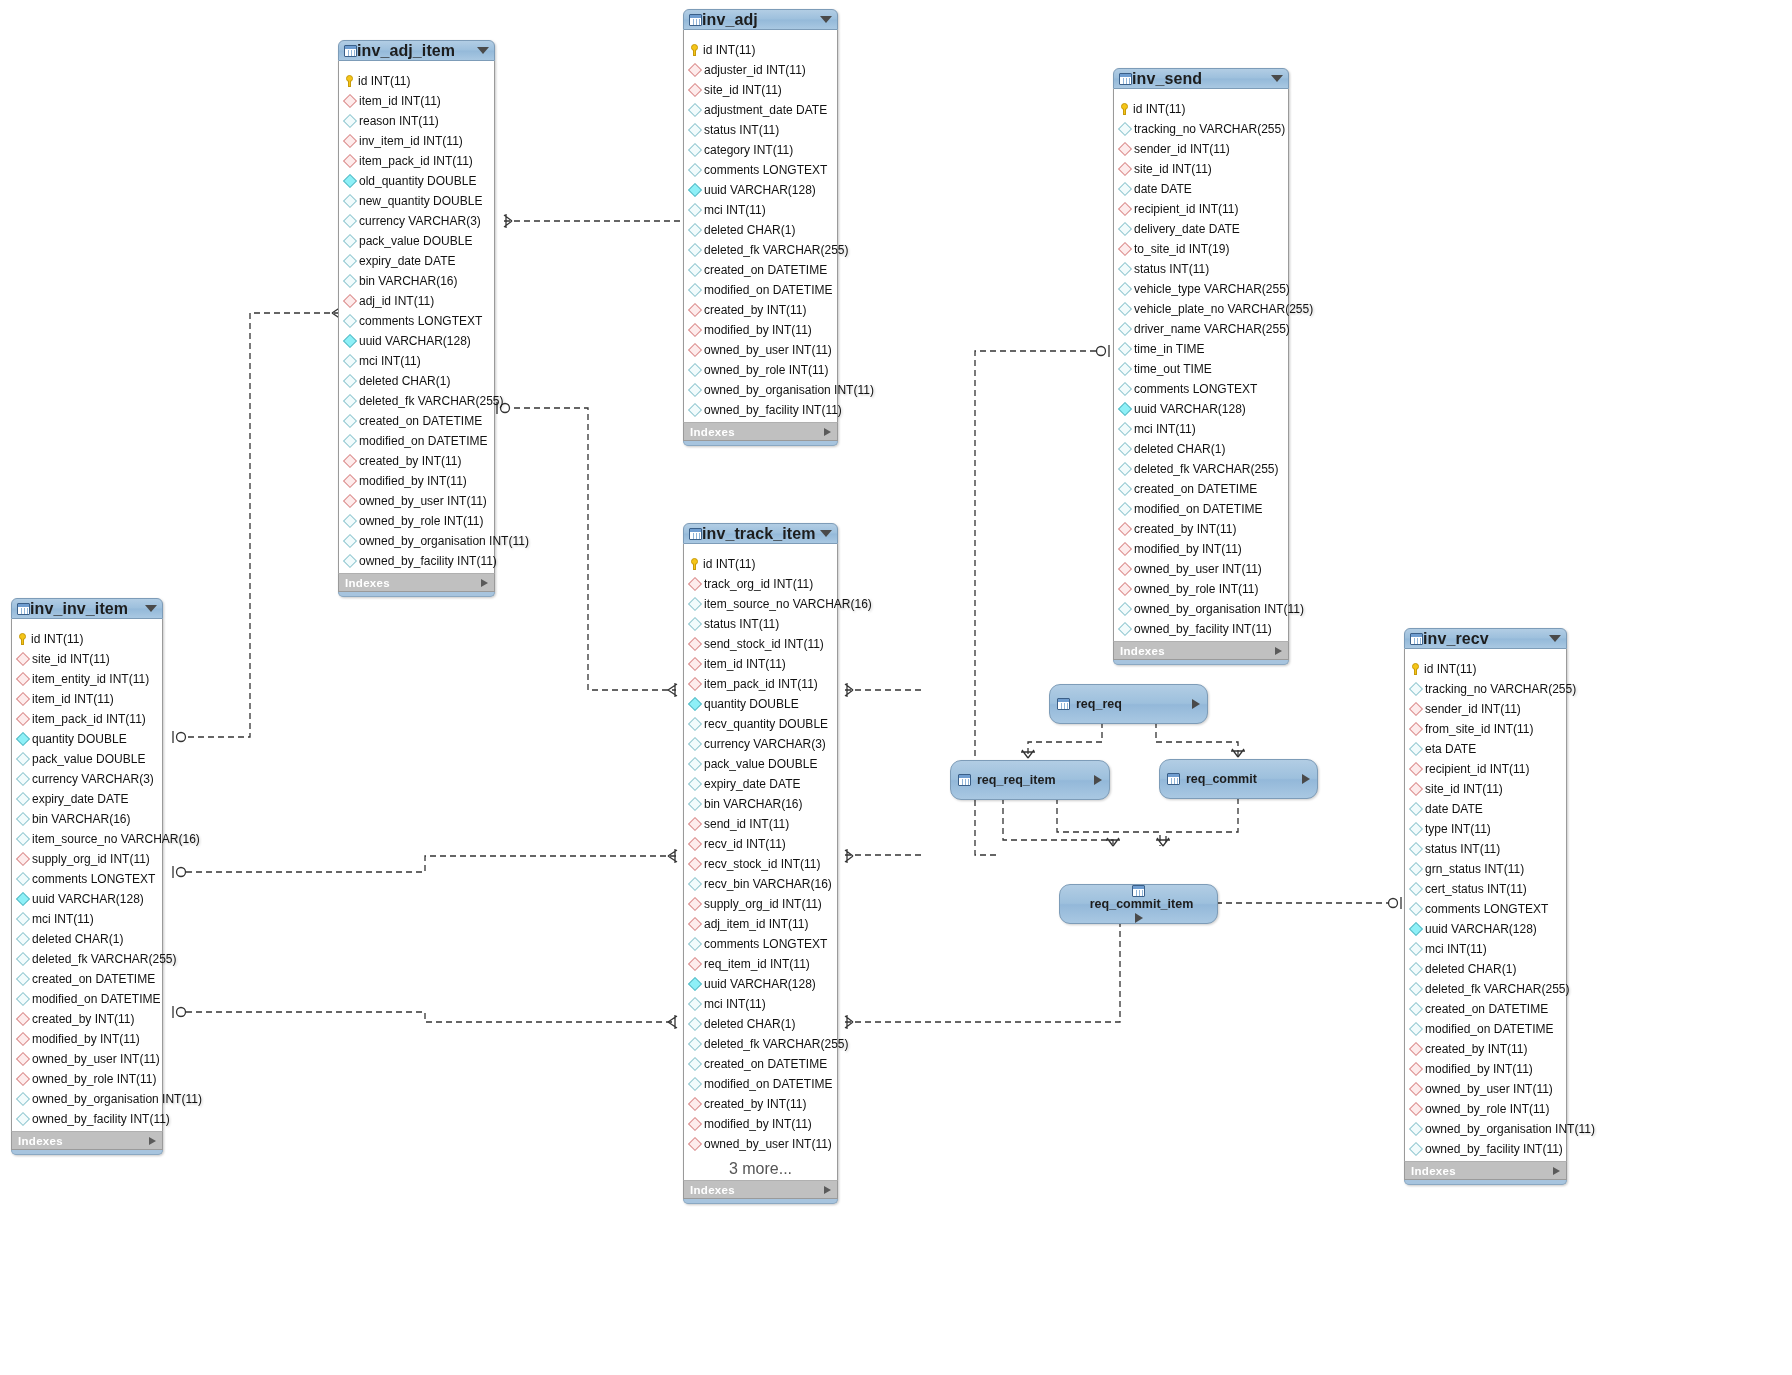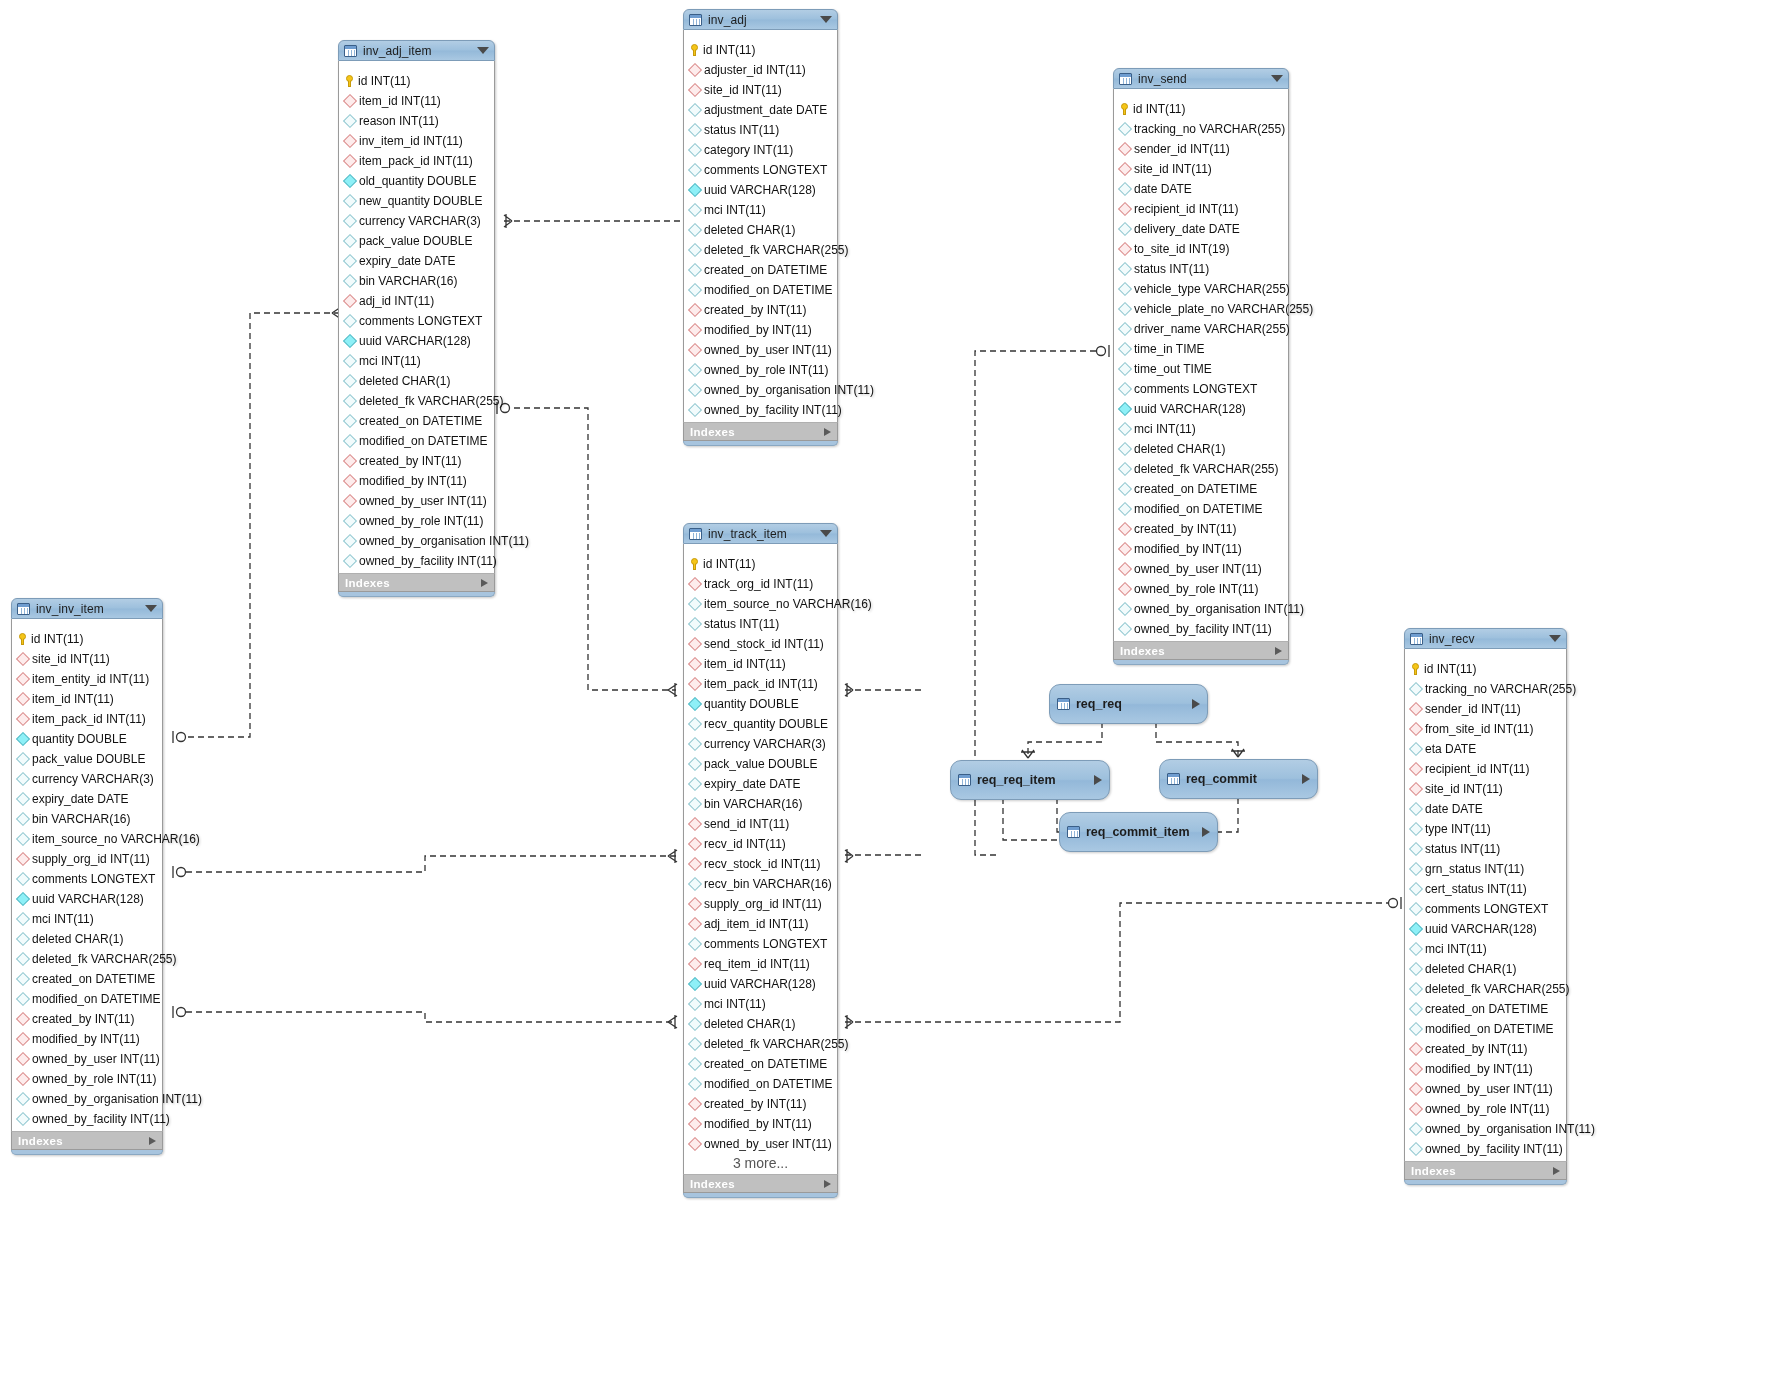--- a/index.html
+++ b/index.html
@@ -36,37 +36,37 @@
   .tbl .hdr{
     height:21px;
     background:linear-gradient(to bottom,#b2cde4 0%,#9dc0dd 48%,#94b9d9 52%,#a9c8e2 100%);
     border:1px solid #7d9cb8;
     border-radius:6px 6px 0 0;
     display:flex;align-items:center;
     padding:0 5px;
     box-sizing:border-box;
   }
   .tbl .hdr-title{
-    font-size:12px;font-weight:normal;color:#1d1d1d;
-    margin-left:6px;flex:1;white-space:nowrap;letter-spacing:.1px;
+    font-size:16px;font-weight:bold;color:#1d1d1d;
+    flex:1;white-space:nowrap;letter-spacing:.1px;
   }
   .tbl .body{
     background:#ffffff;
     border-left:1px solid #9a9a9a;
     border-right:1px solid #9a9a9a;
     padding:10px 0 2px 0;
   }
   .col{
     height:20px;display:flex;align-items:center;
     padding-left:6px;font-size:12px;color:#111;white-space:nowrap;
   }
   .col .ctext{margin-left:4px;}
   .more{
     height:18px;display:flex;align-items:center;justify-content:center;
-    font-size:14px;color:#555;
+    font-size:16px;color:#555;margin-top:6px;
   }
   .tbl .ftr{
     height:19px;background:#c0c0c0;
     border:1px solid #9a9a9a;border-top:1px solid #b0b0b0;
     display:flex;align-items:center;padding:0 6px;
     box-sizing:border-box;
     font-size:11.5px;color:#ffffff;font-weight:bold;gap:35px;
   }
   .tbl .ftr-label{flex:1;letter-spacing:.3px;}
   .tbl .ftr-strip{
@@ -920,19 +920,19 @@
       <div class="tbl-collapsed" style="left: 950px; top: 760px; width: 160px;">
         <span class="ico-table"></span>
         <span class="hdr-title">req_req_item</span>
         <span class="ico-arrow"></span>
       </div>
       <div class="tbl-collapsed" style="left: 1159px; top: 759px; width: 159px;">
         <span class="ico-table"></span>
         <span class="hdr-title">req_commit</span>
         <span class="ico-arrow"></span>
       </div>
-      <div class="tbl-collapsed" style="left: 1059px; top: 812px; width: 159px;">
+      <div class="tbl-collapsed" style="left: 1059px; top: 884px; width: 159px; flex-direction: column;">
         <span class="ico-table"></span>
         <span class="hdr-title">req_commit_item</span>
         <span class="ico-arrow"></span>
       </div>
     </div>
 </div>
 
 </body></html>

